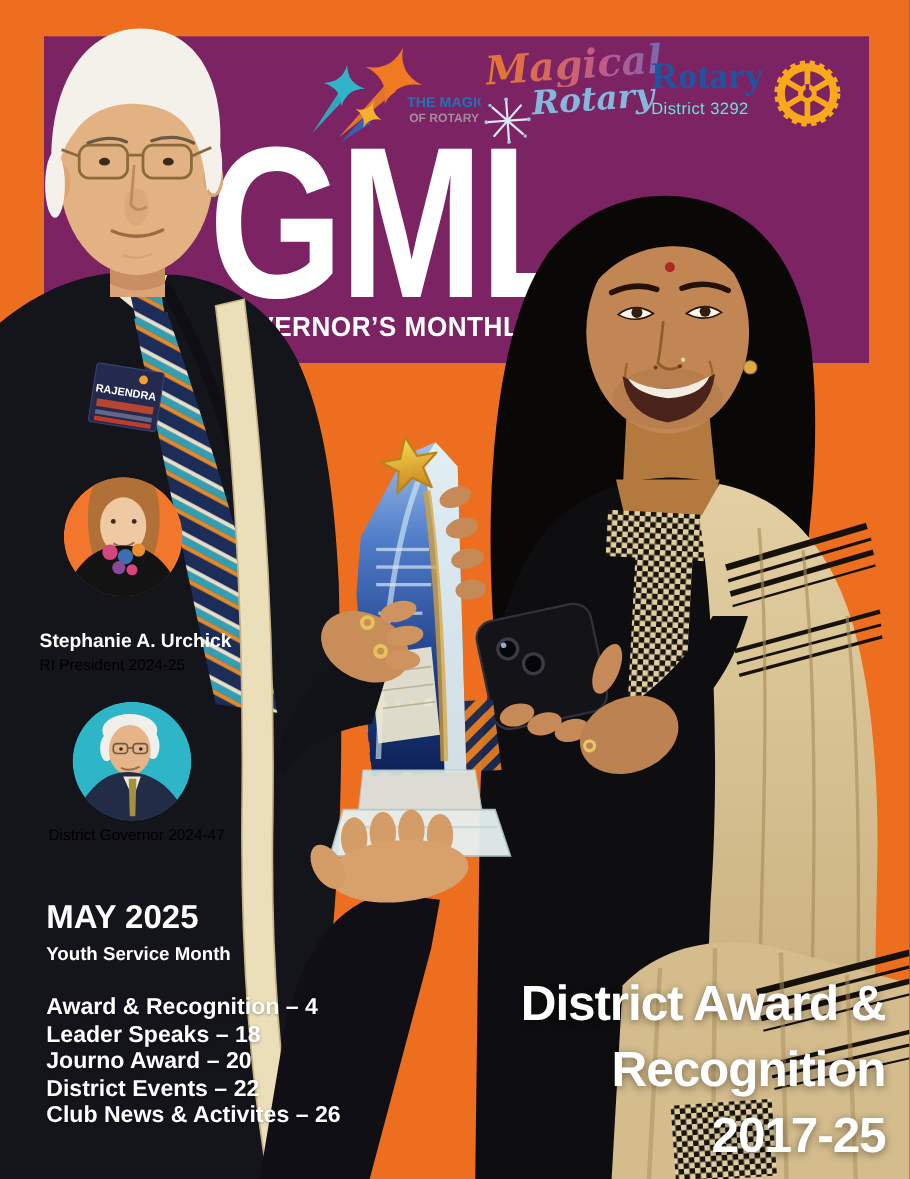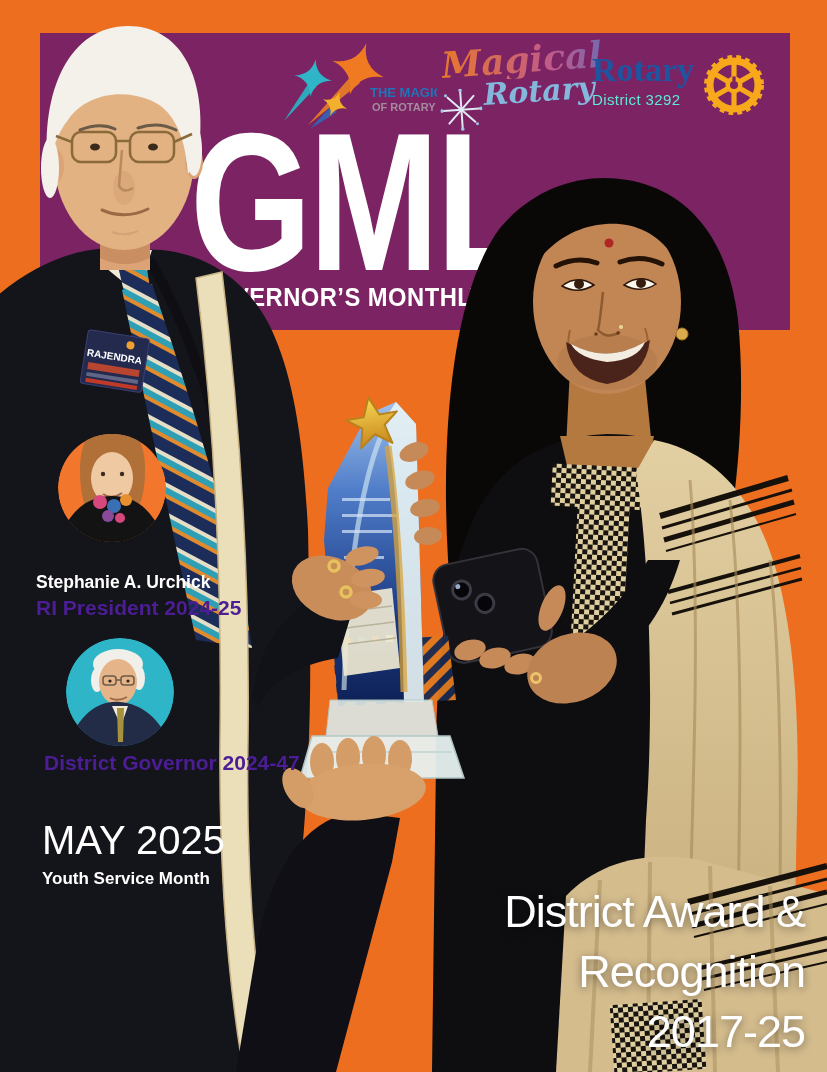--- a/index.html
+++ b/index.html
@@ -38,30 +38,30 @@
   }
   .magical-burst{position:absolute;left:-4px;top:44px;}
   .logo-rotary{position:absolute;left:552px;top:20px;display:flex;align-items:flex-start;gap:8px;}
   .rotary-word{font-family:"Liberation Serif",serif;font-weight:700;font-size:34px;line-height:34px;color:#1d55a0;}
   .rotary-district{font-size:15px;color:#5eead4;letter-spacing:.4px;margin-top:4px;}
   
   .figures{position:absolute;left:0;top:0;z-index:2;}
   
   .ovl{position:absolute;z-index:3;color:#fff;}
   .person-name{font-size:17.5px;font-weight:700;white-space:nowrap;}
-  .person-title{font-size:21px;font-weight:700;color:#4c1d95;margin-top:3px;white-space:nowrap;}
+  .person-title{font-size:14px;font-weight:400;color:#000000;margin-top:3px;white-space:nowrap;}
   .steph-block{left:36px;top:572px;}
   .raj-block{left:44px;top:748px;}
   .issue-block{left:42px;top:818px;}
-  .issue-month{font-size:40px;font-weight:400;letter-spacing:0;}
+  .issue-month{font-size:30px;font-weight:700;letter-spacing:0;}
   .issue-theme{font-size:17px;font-weight:700;margin-top:6px;}
   .contents-block{left:42px;top:904px;text-shadow:0 1px 3px rgba(0,0,0,.35);}
   .contents-line{font-size:21px;font-weight:700;line-height:24.6px;white-space:nowrap;}
   .feature-block{right:22px;top:882px;text-align:right;text-shadow:0 2px 8px rgba(0,0,0,.45);}
-  .feature-line{font-size:45px;font-weight:400;line-height:60px;letter-spacing:-1px;white-space:nowrap;}
+  .feature-line{font-size:45px;font-weight:700;line-height:60px;letter-spacing:-1px;white-space:nowrap;}
   svg text{font-family:"Liberation Sans",sans-serif;}
 </style>
 </head>
 <body>
 
 <div class="cover">
 
   <div class="banner">
 
     <svg class="logo-magic" width="155" height="88" viewBox="0 0 155 88">
@@ -401,20 +401,27 @@
 
   <div class="ovl raj-block">
     <div class="person-title">District Governor 2024-47</div>
   </div>
 
   <div class="ovl issue-block">
     <div class="issue-month">MAY 2025</div>
     <div class="issue-theme">Youth Service Month</div>
   </div>
 
+  <div class="ovl contents-block">
+    <div class="contents-line">Award &amp; Recognition – 4</div>
+    <div class="contents-line">Leader Speaks – 18</div>
+    <div class="contents-line">Journo Award – 20</div>
+    <div class="contents-line">District Events – 22</div>
+    <div class="contents-line">Club News &amp; Activites – 26</div>
+  </div>
 
   <div class="ovl feature-block">
     <div class="feature-line">District Award &amp;</div>
     <div class="feature-line">Recognition</div>
     <div class="feature-line">2017-25</div>
   </div>
 
 </div>
 
 </body></html>

